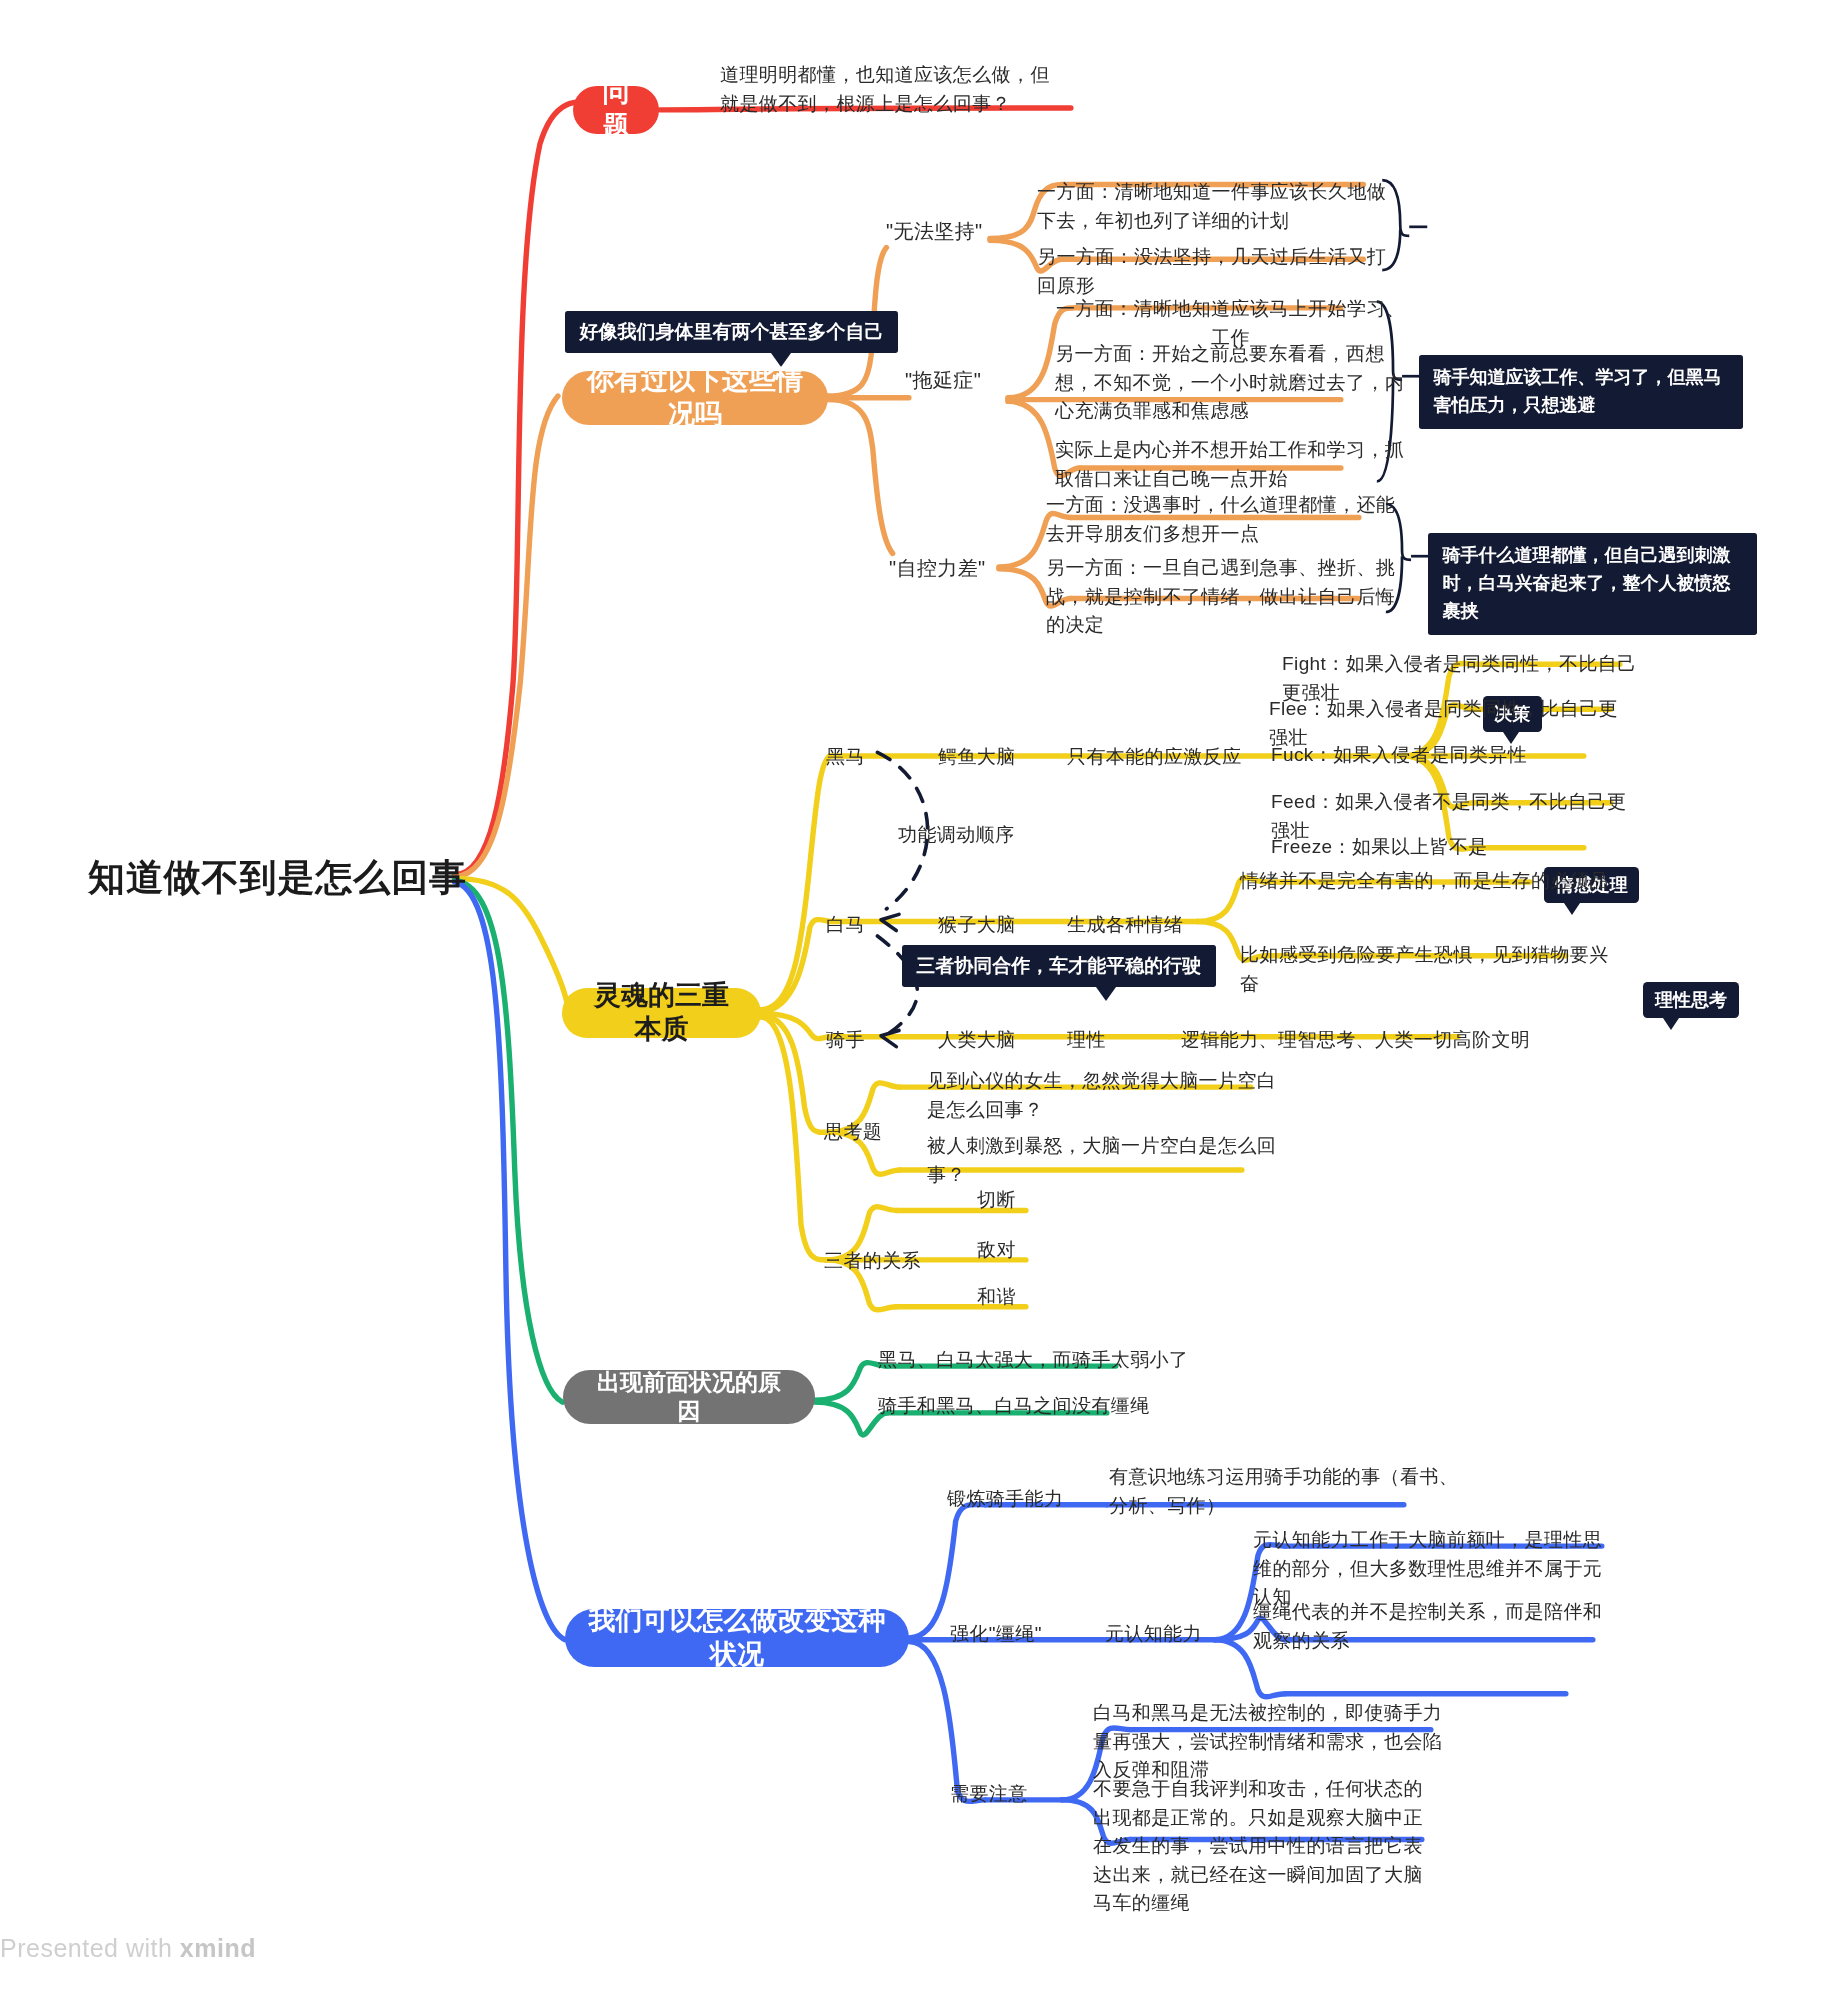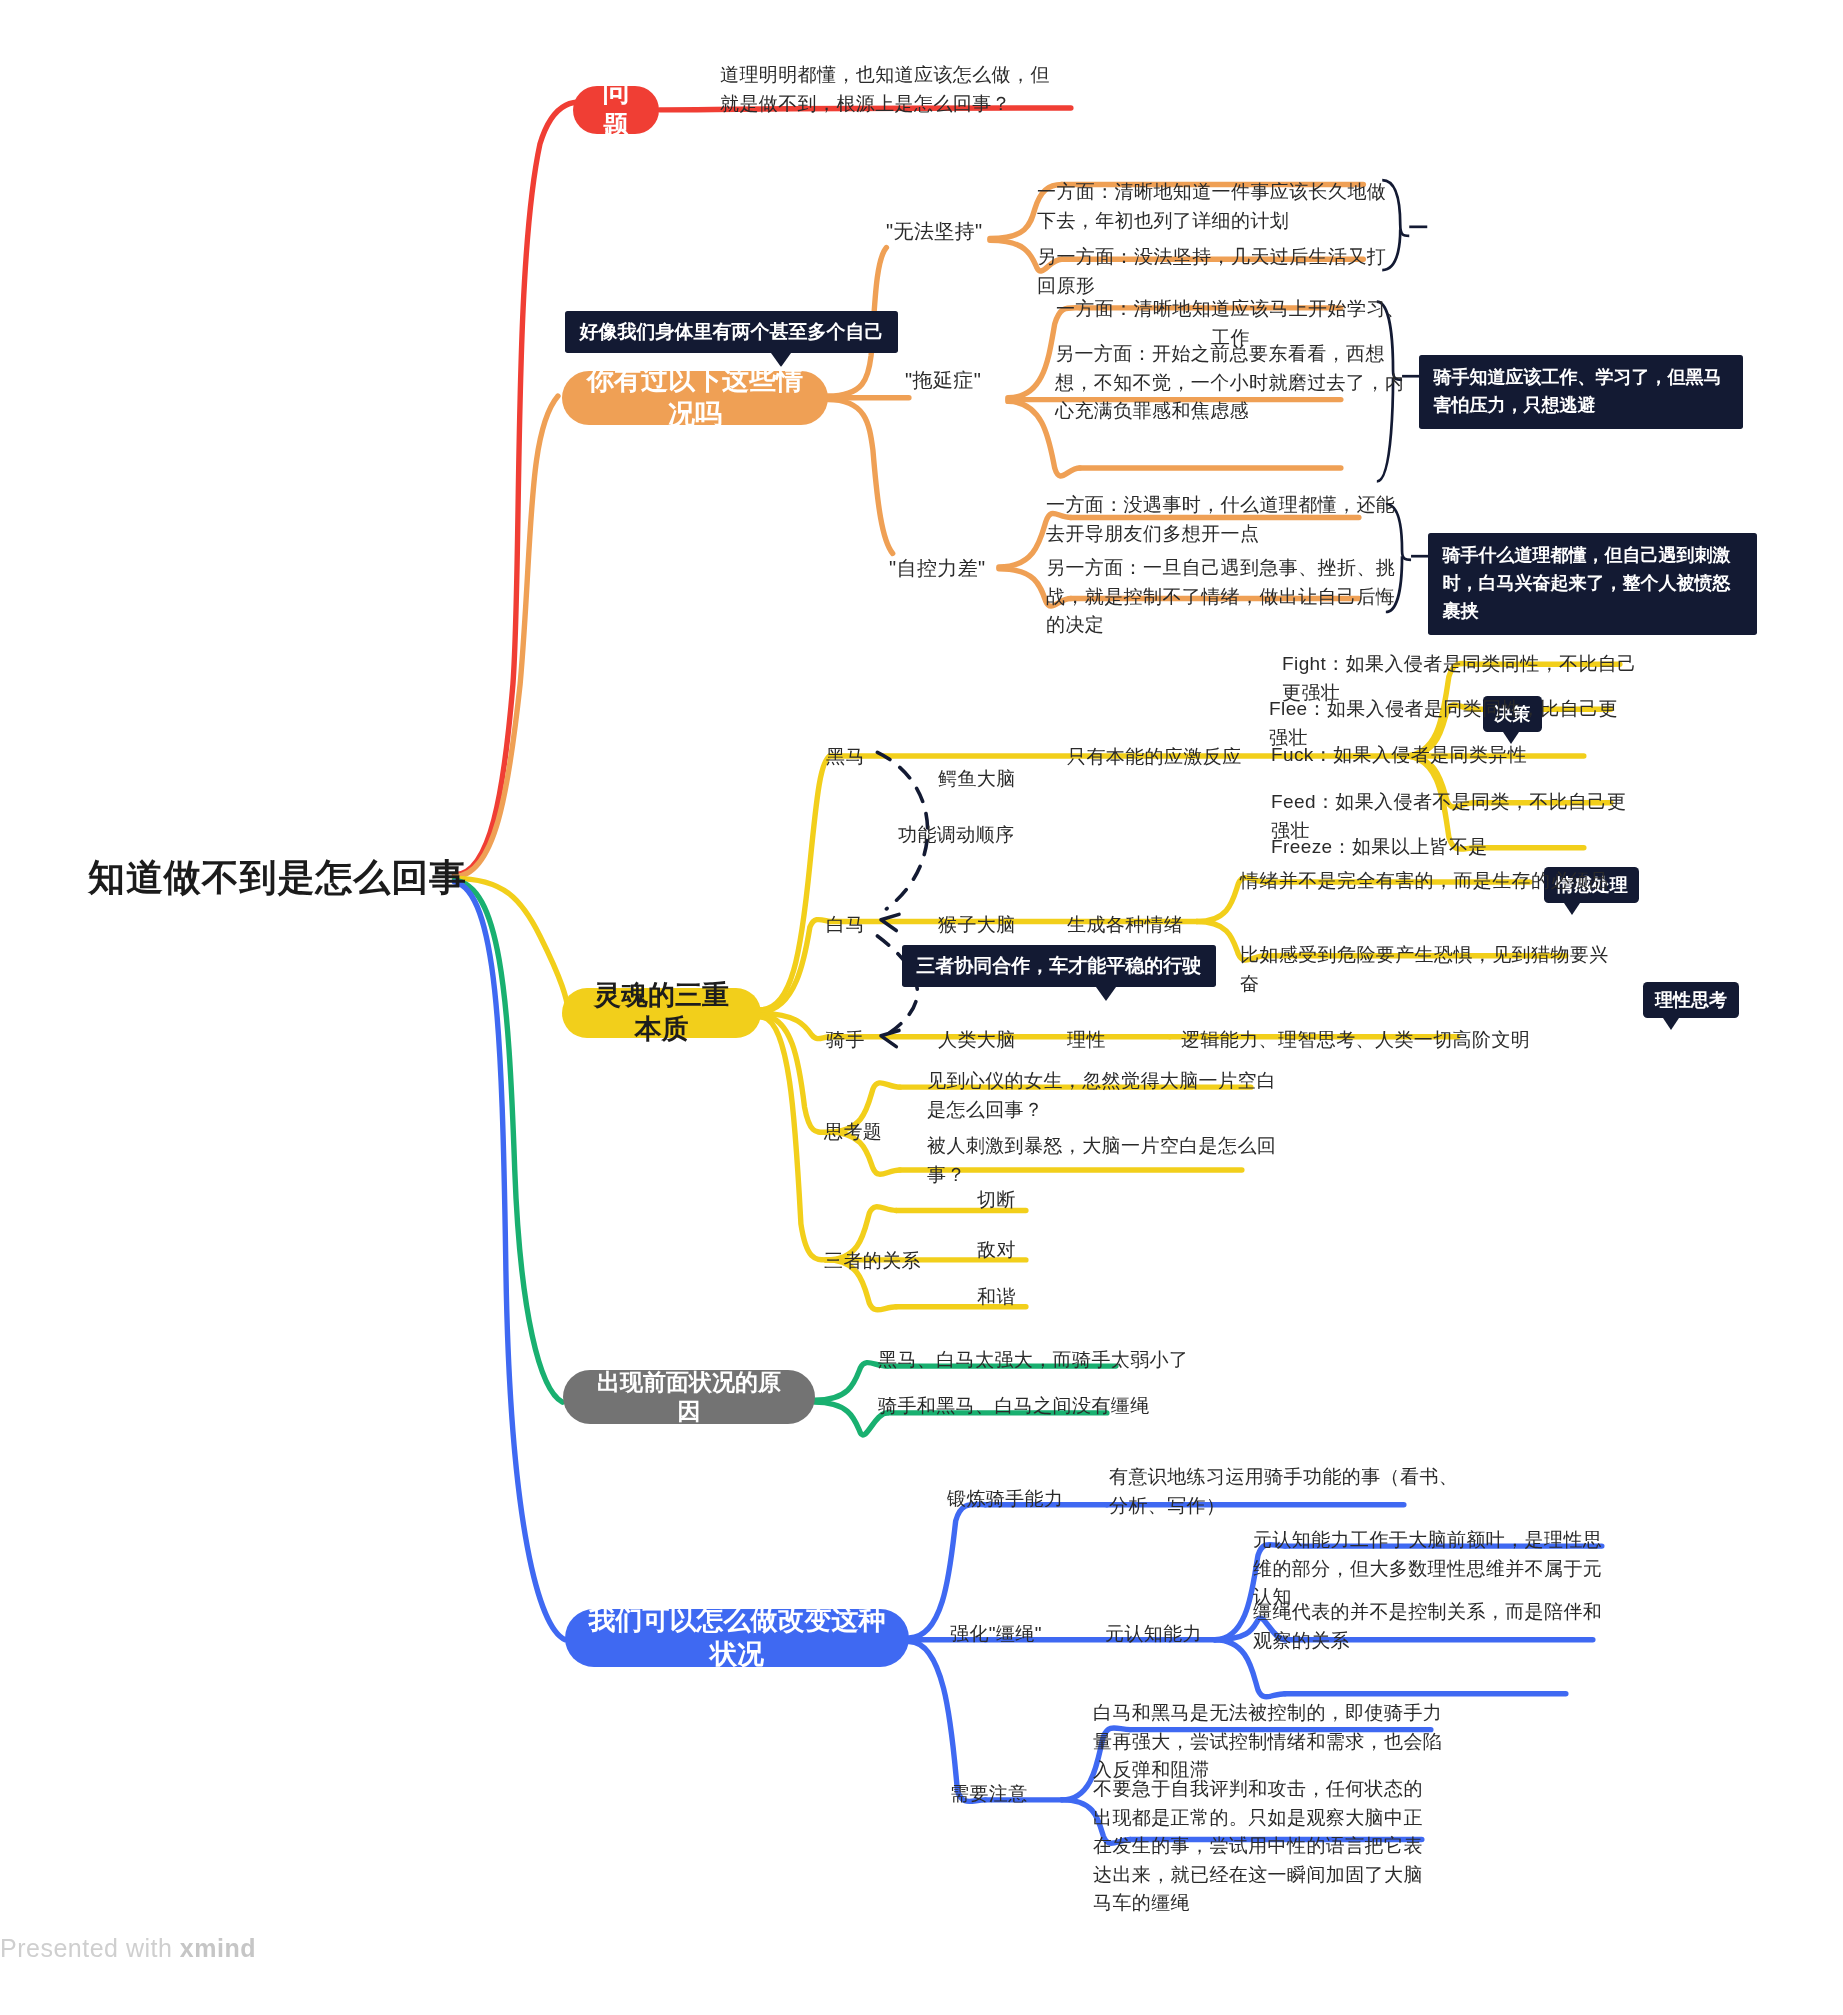--- a/index.html
+++ b/index.html
@@ -195,36 +195,37 @@
 
   
   <div class="node txt bold-quote" style="left:886px;top:216px;width:135px;">"无法坚持"</div>
   <div class="node txt w-wide" style="left:1037px;top:178px;">一方面：清晰地知道一件事应该长久地做下去，年初也列了详细的计划</div>
   <div class="node txt w-wide" style="left:1037px;top:243px;">另一方面：没法坚持，几天过后生活又打回原形</div>
 
   
   <div class="node txt bold-quote" style="left:905px;top:365px;width:126px;">"拖延症"</div>
   <div class="node txt w-wide" style="left:1055px;top:295px;text-align:center;">一方面：清晰地知道应该马上开始学习、工作</div>
   <div class="node txt w-wide" style="left:1055px;top:340px;">另一方面：开始之前总要东看看，西想想，不知不觉，一个小时就磨过去了，内心充满负罪感和焦虑感</div>
+  <div class="node txt w-wide" style="left:1055px;top:436px;">实际上是内心并不想开始工作和学习，抓取借口来让自己晚一点开始</div>
   <div class="node dark-box" style="left:1419px;top:355px;width:324px;">骑手知道应该工作、学习了，但黑马害怕压力，只想逃避</div>
 
   
   <div class="node txt bold-quote" style="left:889px;top:553px;width:135px;">"自控力差"</div>
   <div class="node txt w-wide" style="left:1046px;top:491px;">一方面：没遇事时，什么道理都懂，还能去开导朋友们多想开一点</div>
   <div class="node txt w-wide" style="left:1046px;top:554px;">另一方面：一旦自己遇到急事、挫折、挑战，就是控制不了情绪，做出让自己后悔的决定</div>
   <div class="node dark-box" style="left:1428px;top:533px;width:329px;">骑手什么道理都懂，但自己遇到刺激时，白马兴奋起来了，整个人被愤怒裹挟</div>
 
   
   <div class="node dark-ribbon" style="left:565px;top:945px;">三者协同合作，车才能平稳的行驶</div>
   <div class="node pill yellow" style="left:562px;top:988px;width:199px;height:50px;">灵魂的三重本质</div>
 
   
   <div class="node dark-badge" style="left:828px;top:693px;">决策</div>
   <div class="node txt" style="left:826px;top:743px;width:72px;">黑马</div>
-  <div class="node txt" style="left:938px;top:743px;width:126px;margin-top:22px;">鳄鱼大脑</div>
+  <div class="node txt" style="left:938px;top:743px;width:126px;">鳄鱼大脑</div>
   <div class="node txt" style="left:1067px;top:743px;width:216px;">只有本能的应激反应</div>
   <div class="node txt" style="left:1269px;top:695px;width:351px;">Flee：如果入侵者是同类同性，比自己更强壮</div>
   <div class="node txt" style="left:1282px;top:650px;width:360px;">Fight：如果入侵者是同类同性，不比自己更强壮</div>
   <div class="node txt" style="left:1271px;top:741px;width:324px;">Fuck：如果入侵者是同类异性</div>
   <div class="node txt" style="left:1271px;top:788px;width:360px;">Feed：如果入侵者不是同类，不比自己更强壮</div>
   <div class="node txt" style="left:1271px;top:833px;width:306px;">Freeze：如果以上皆不是</div>
 
   <div class="node txt" style="left:898px;top:821px;width:153px;">功能调动顺序</div>
 
   

